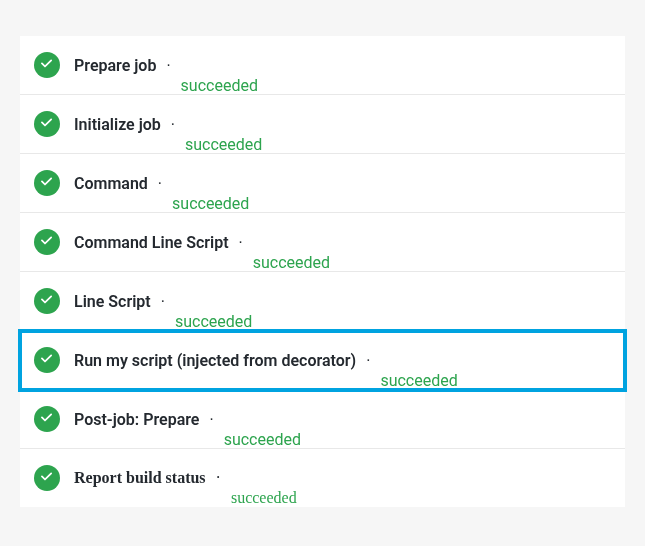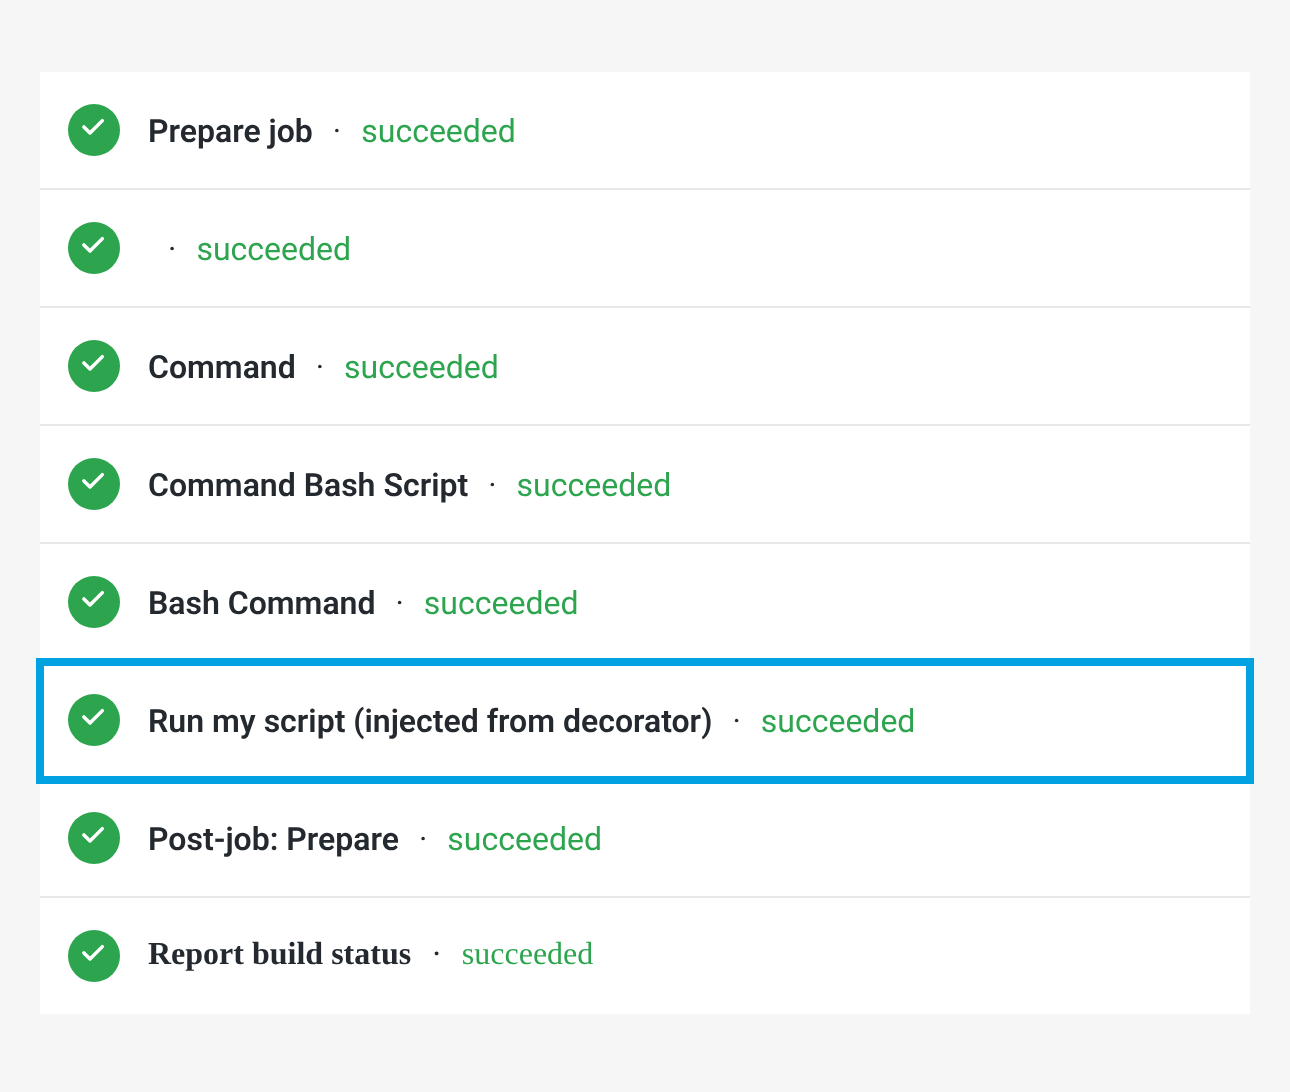--- a/index.html
+++ b/index.html
@@ -58,21 +58,21 @@
       color: #24292f;
       font-weight: 400;
       margin: 0 10px;
       font-size: 16px;
     }
     .status-text {
       color: #2da44e;
       font-weight: 400;
       font-size: 16px;
       position: relative;
-      top: 0;
+      top: 20px;
     }
   </style>
 </head>
 <body>
 
 <div class="steps">
   <div class="step-row">
     <span class="icon-wrap">
       <span class="icon-success">
           <svg viewBox="0 0 16 16">
@@ -86,20 +86,21 @@
   </div>
 
   <div class="step-row">
     <span class="icon-wrap">
       <span class="icon-success">
           <svg viewBox="0 0 16 16">
             <path d="M13.485 1.929a1 1 0 0 1 0 1.414L6.414 10.414a1 1 0 0 1-1.414 0L1.515 6.929a1 1 0 1 1 1.414-1.414L5.707 8.293l6.364-6.364a1 1 0 0 1 1.414 0z"></path>
           </svg>
         </span>
     </span>
+    <span class="step-name">Initialize job</span>
     <span class="sep">·</span>
     <span class="status-text">succeeded</span>
   </div>
 
   <div class="step-row">
     <span class="icon-wrap">
       <span class="icon-success">
           <svg viewBox="0 0 16 16">
             <path d="M13.485 1.929a1 1 0 0 1 0 1.414L6.414 10.414a1 1 0 0 1-1.414 0L1.515 6.929a1 1 0 1 1 1.414-1.414L5.707 8.293l6.364-6.364a1 1 0 0 1 1.414 0z"></path>
           </svg>
@@ -111,34 +112,34 @@
   </div>
 
   <div class="step-row">
     <span class="icon-wrap">
       <span class="icon-success">
           <svg viewBox="0 0 16 16">
             <path d="M13.485 1.929a1 1 0 0 1 0 1.414L6.414 10.414a1 1 0 0 1-1.414 0L1.515 6.929a1 1 0 1 1 1.414-1.414L5.707 8.293l6.364-6.364a1 1 0 0 1 1.414 0z"></path>
           </svg>
         </span>
     </span>
-    <span class="step-name">Command Bash Script</span>
+    <span class="step-name">Command Line Script</span>
     <span class="sep">·</span>
     <span class="status-text">succeeded</span>
   </div>
 
   <div class="step-row">
     <span class="icon-wrap">
       <span class="icon-success">
           <svg viewBox="0 0 16 16">
             <path d="M13.485 1.929a1 1 0 0 1 0 1.414L6.414 10.414a1 1 0 0 1-1.414 0L1.515 6.929a1 1 0 1 1 1.414-1.414L5.707 8.293l6.364-6.364a1 1 0 0 1 1.414 0z"></path>
           </svg>
         </span>
     </span>
-    <span class="step-name">Bash Command</span>
+    <span class="step-name">Line Script</span>
     <span class="sep">·</span>
     <span class="status-text">succeeded</span>
   </div>
 
   <div class="step-row highlighted">
     <span class="icon-wrap">
       <span class="icon-success">
           <svg viewBox="0 0 16 16">
             <path d="M13.485 1.929a1 1 0 0 1 0 1.414L6.414 10.414a1 1 0 0 1-1.414 0L1.515 6.929a1 1 0 1 1 1.414-1.414L5.707 8.293l6.364-6.364a1 1 0 0 1 1.414 0z"></path>
           </svg>

